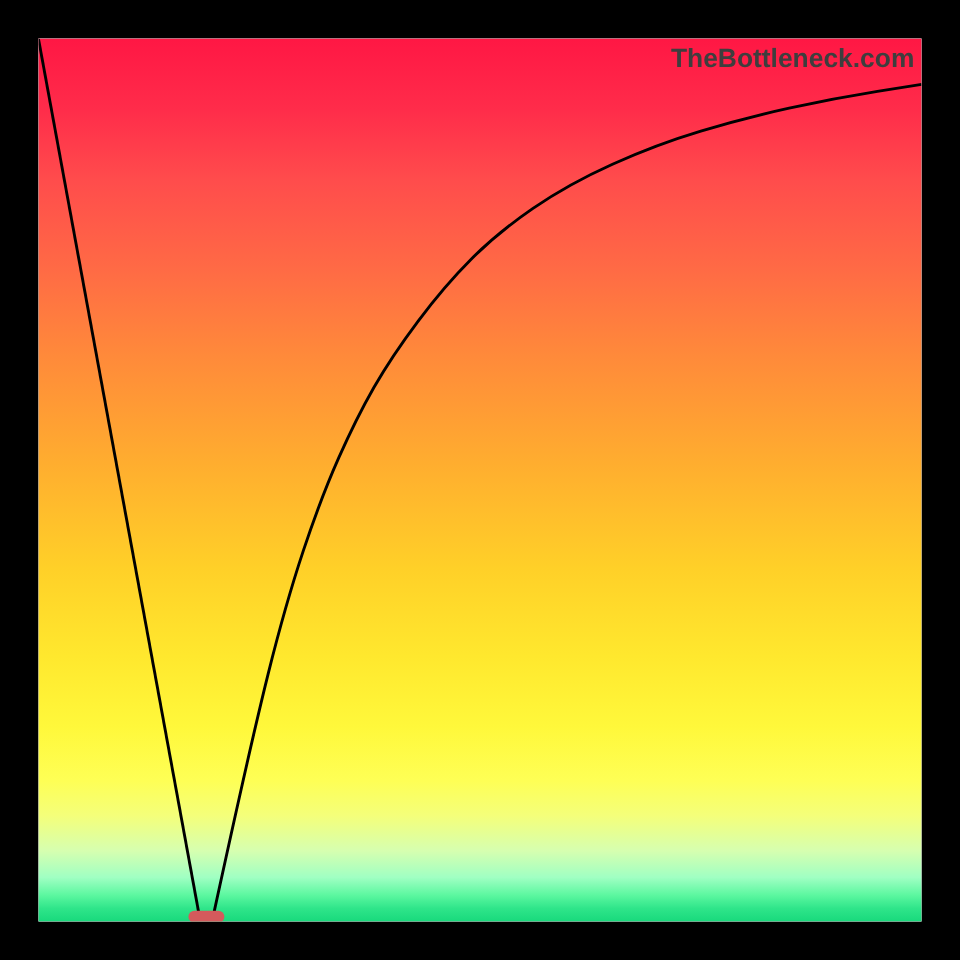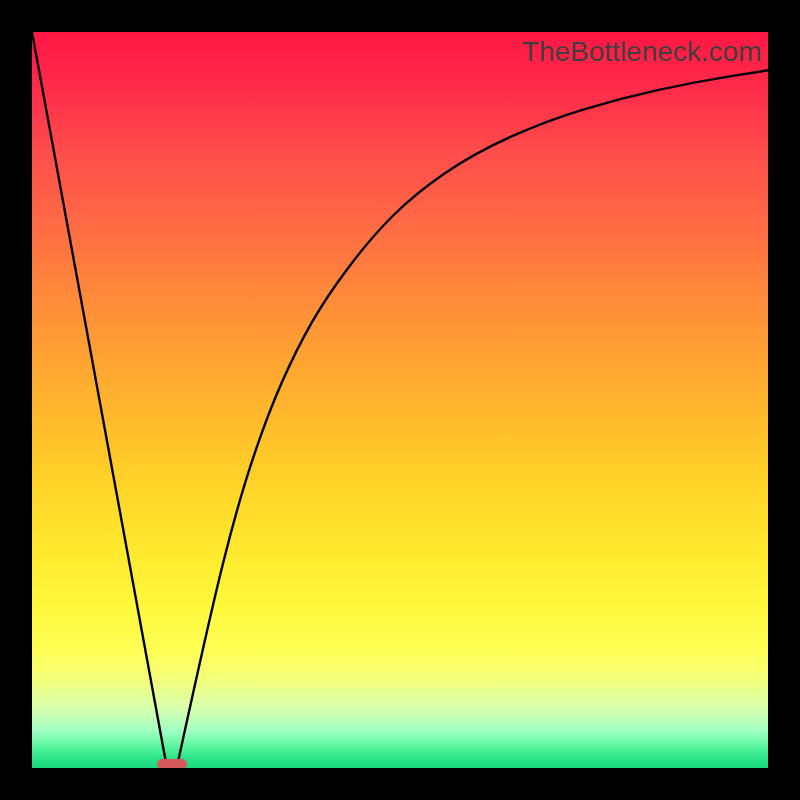--- a/index.html
+++ b/index.html
@@ -60,22 +60,22 @@
       #2fe58a 98.5%,
       #18d97c 100%
     );
   }
 
   .watermark {
     position: absolute;
     top: 4px;
     right: 6px;
     font-family: Arial, Helvetica, sans-serif;
-    font-size: 28px;
-    font-weight: 400;
+    font-size: 22px;
+    font-weight: 700;
     color: #3e3e3e;
     letter-spacing: 0px;
     user-select: none;
   }
 
   svg.curves {
     position: absolute;
     top: 0; left: 0;
     width: 736px;
     height: 736px;

